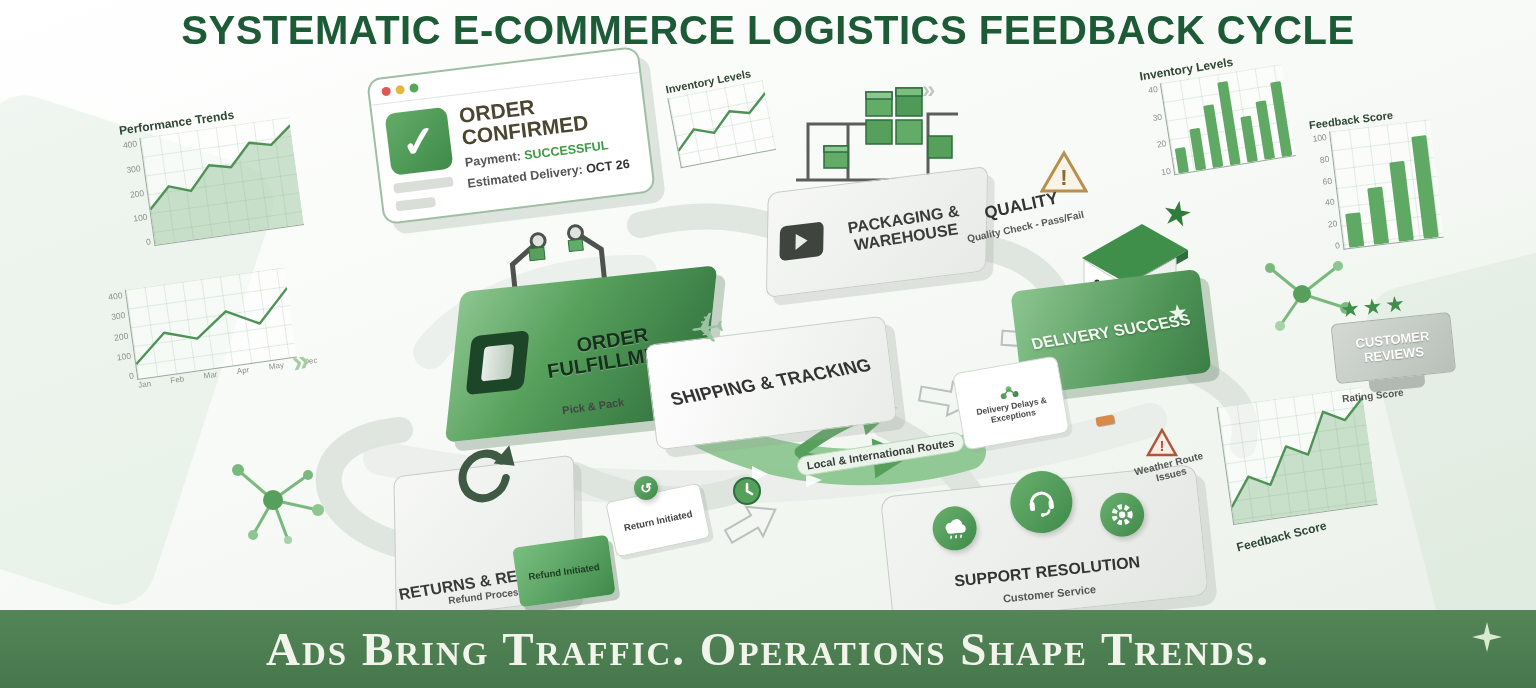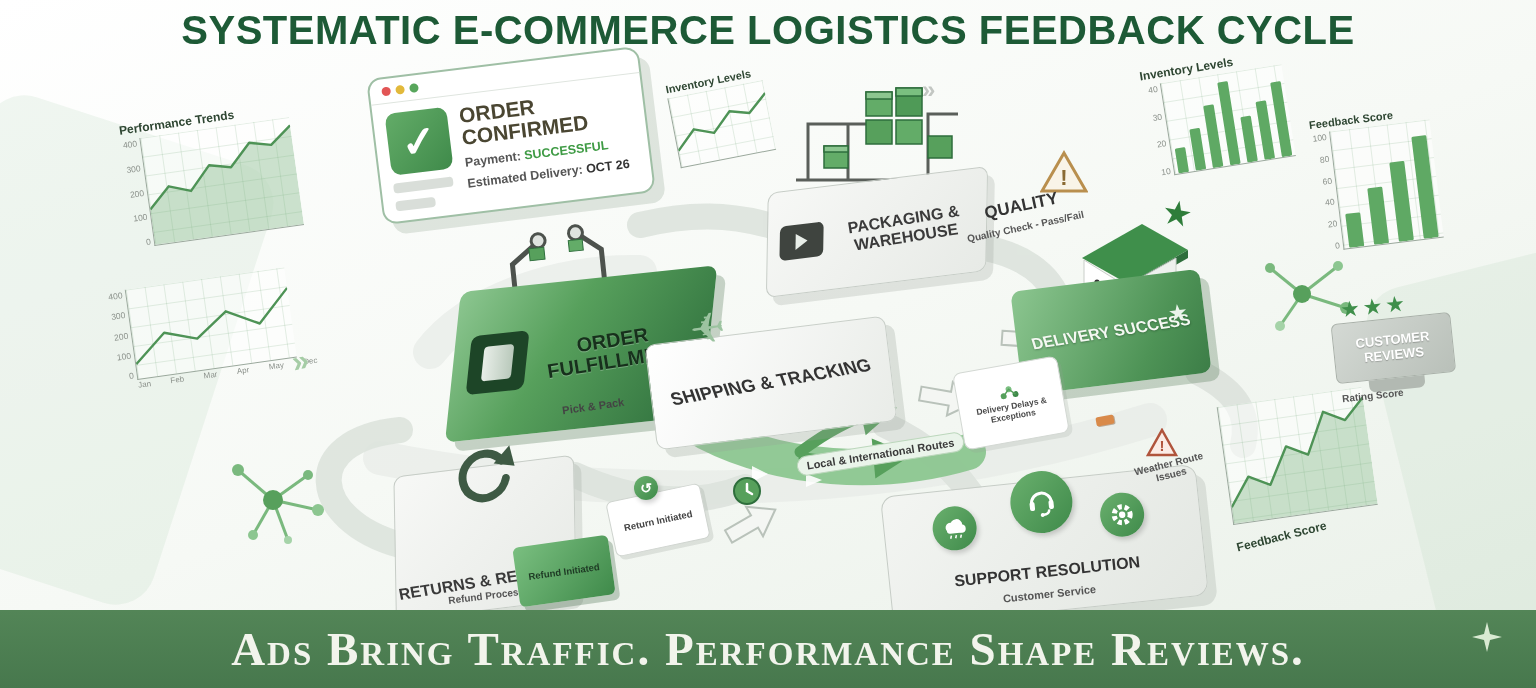--- a/index.html
+++ b/index.html
@@ -445,19 +445,19 @@
       </svg>
     </div>
     <div class="support-label">SUPPORT RESOLUTION</div>
     <div class="support-sub">Customer Service</div>
   </div>
 
   <div class="abs z3" style="left:1096px;top:416px;width:18px;height:9px;background:#d98a4a;border-radius:2px;
        transform:rotate(-10deg);box-shadow:1px 1px 0 rgba(120,70,30,.4);"></div>
 
   <div class="abs banner z5">
-    <div class="banner-text">Ads Bring Traffic. Performance Shape Reviews.</div>
+    <div class="banner-text">Ads Bring Traffic. Operations Shape Trends.</div>
     <svg style="position:absolute;right:34px;top:12px;" width="30" height="30" viewBox="0 0 30 30">
       <polygon points="15,0 18,12 30,15 18,18 15,30 12,18 0,15 12,12" fill="#d9ead2"></polygon>
     </svg>
   </div>
 
 </div>
 
 </body></html>

